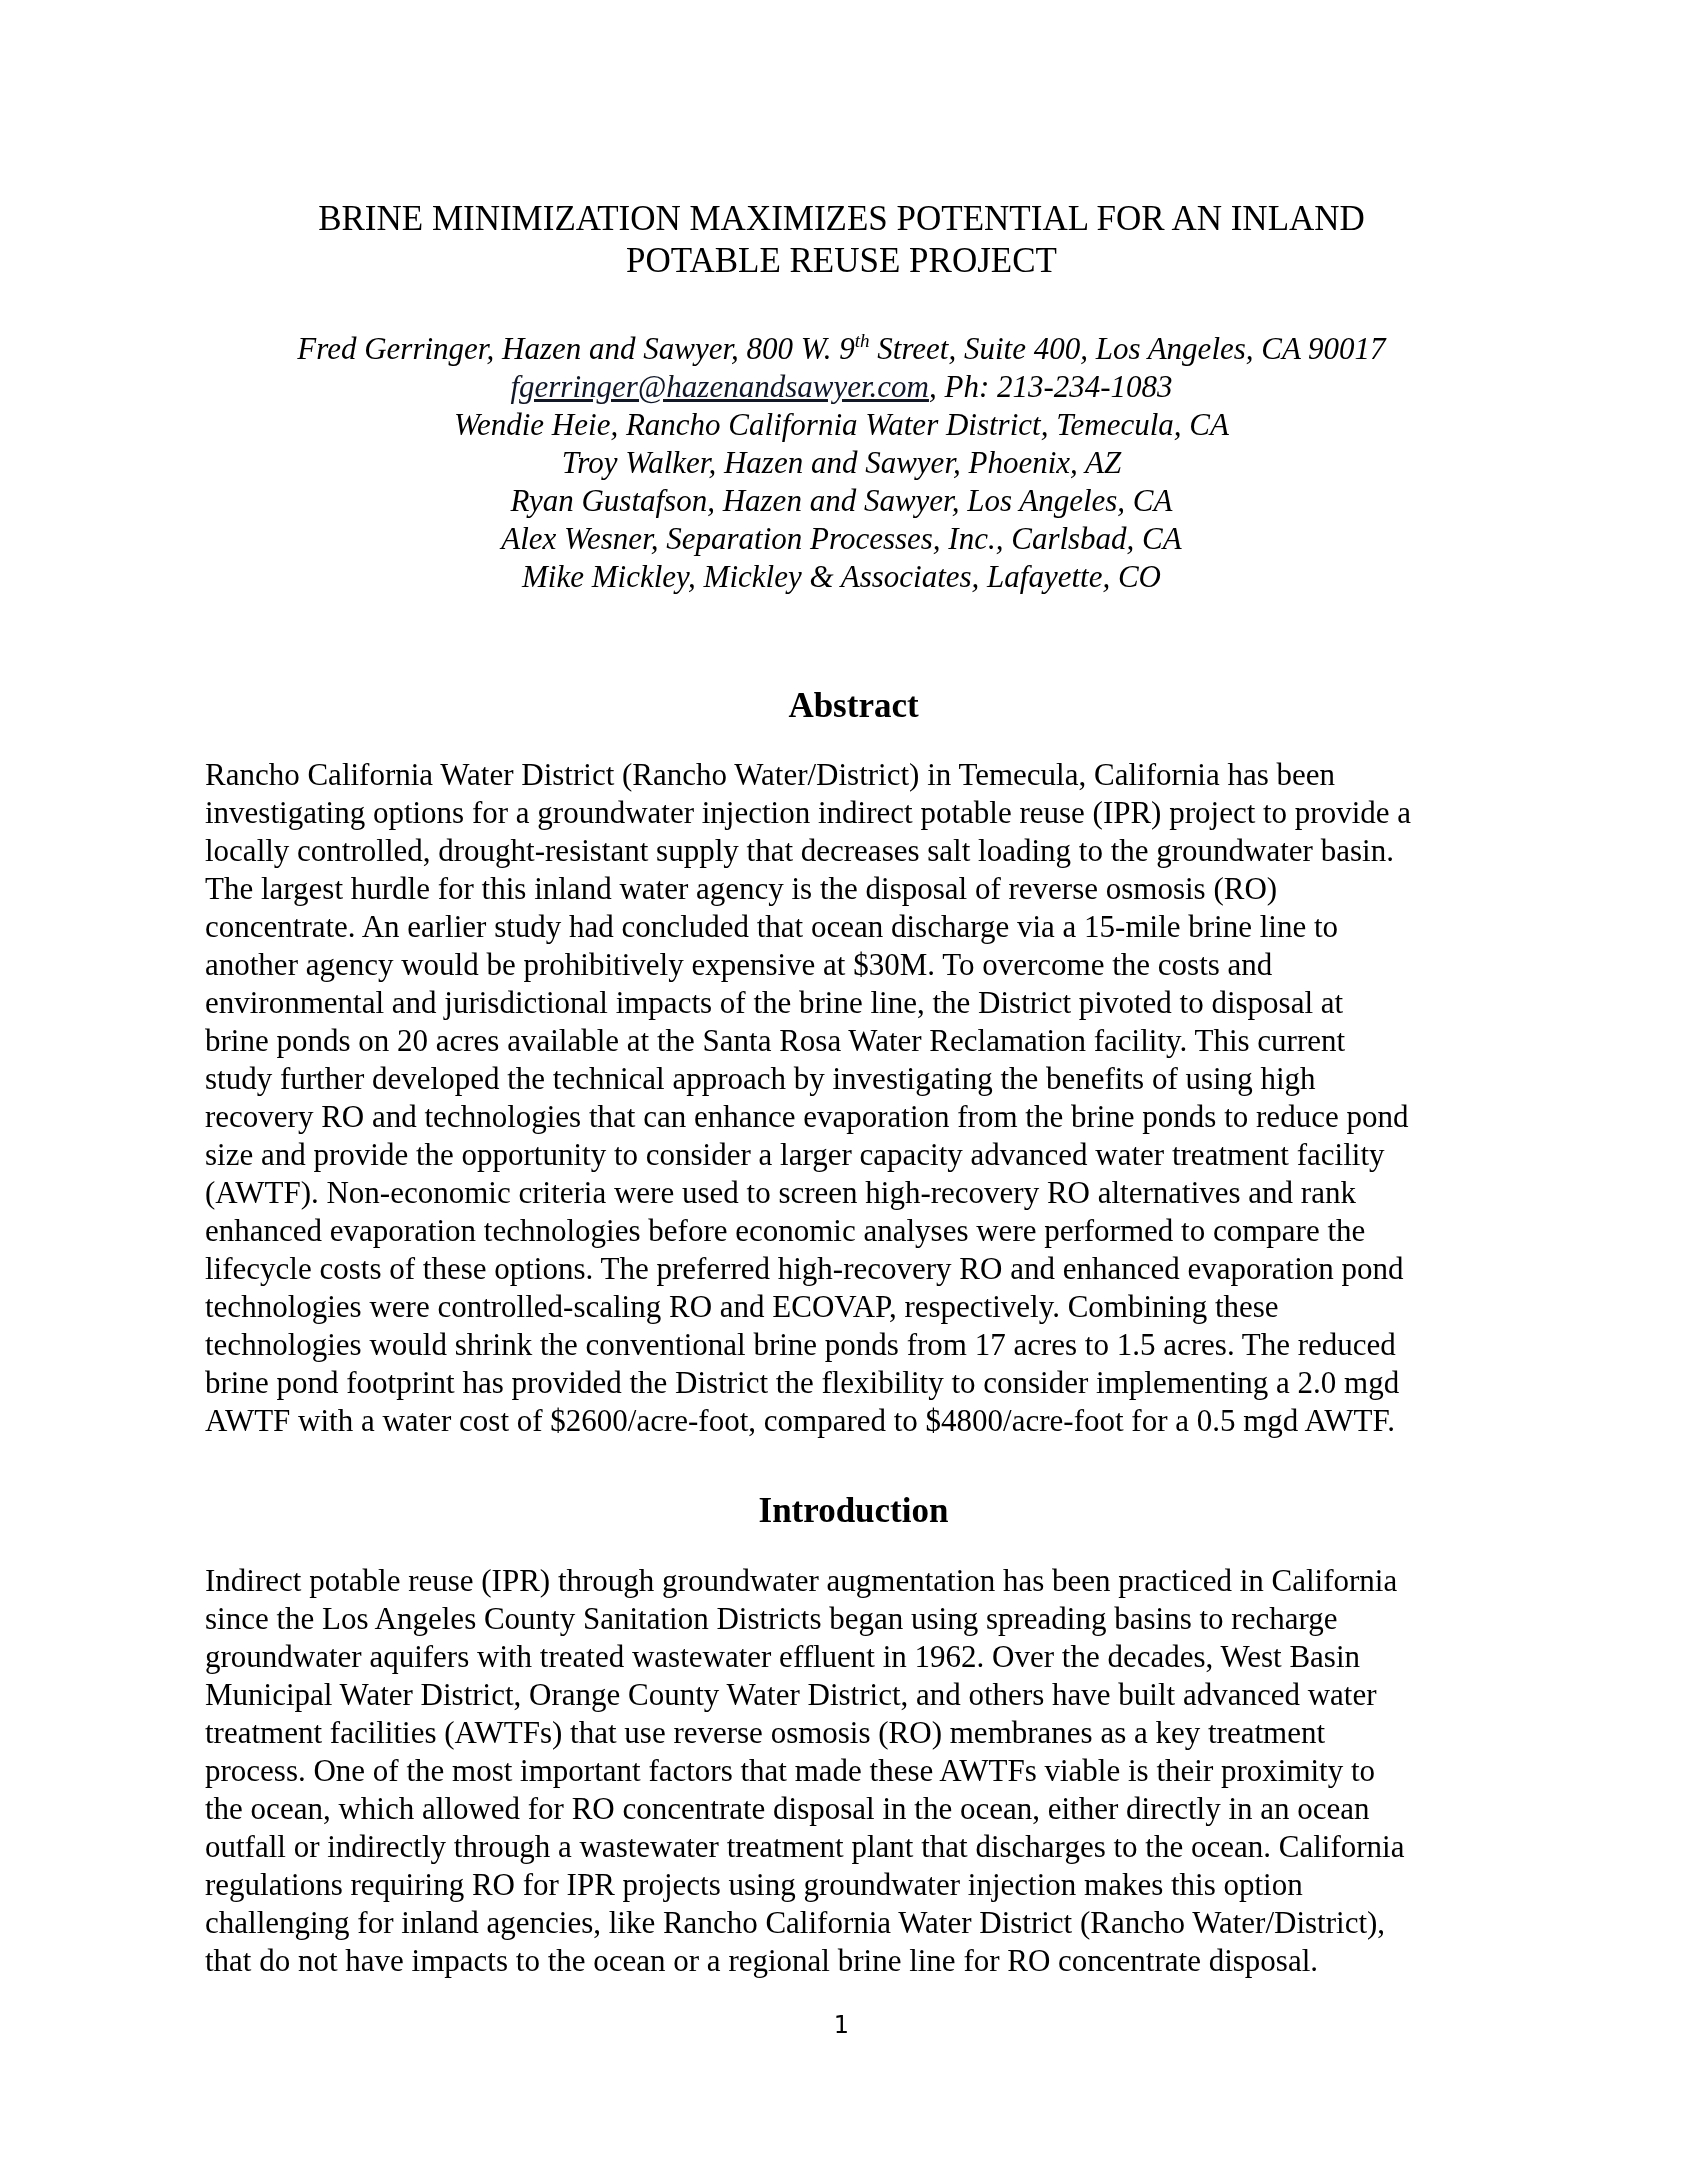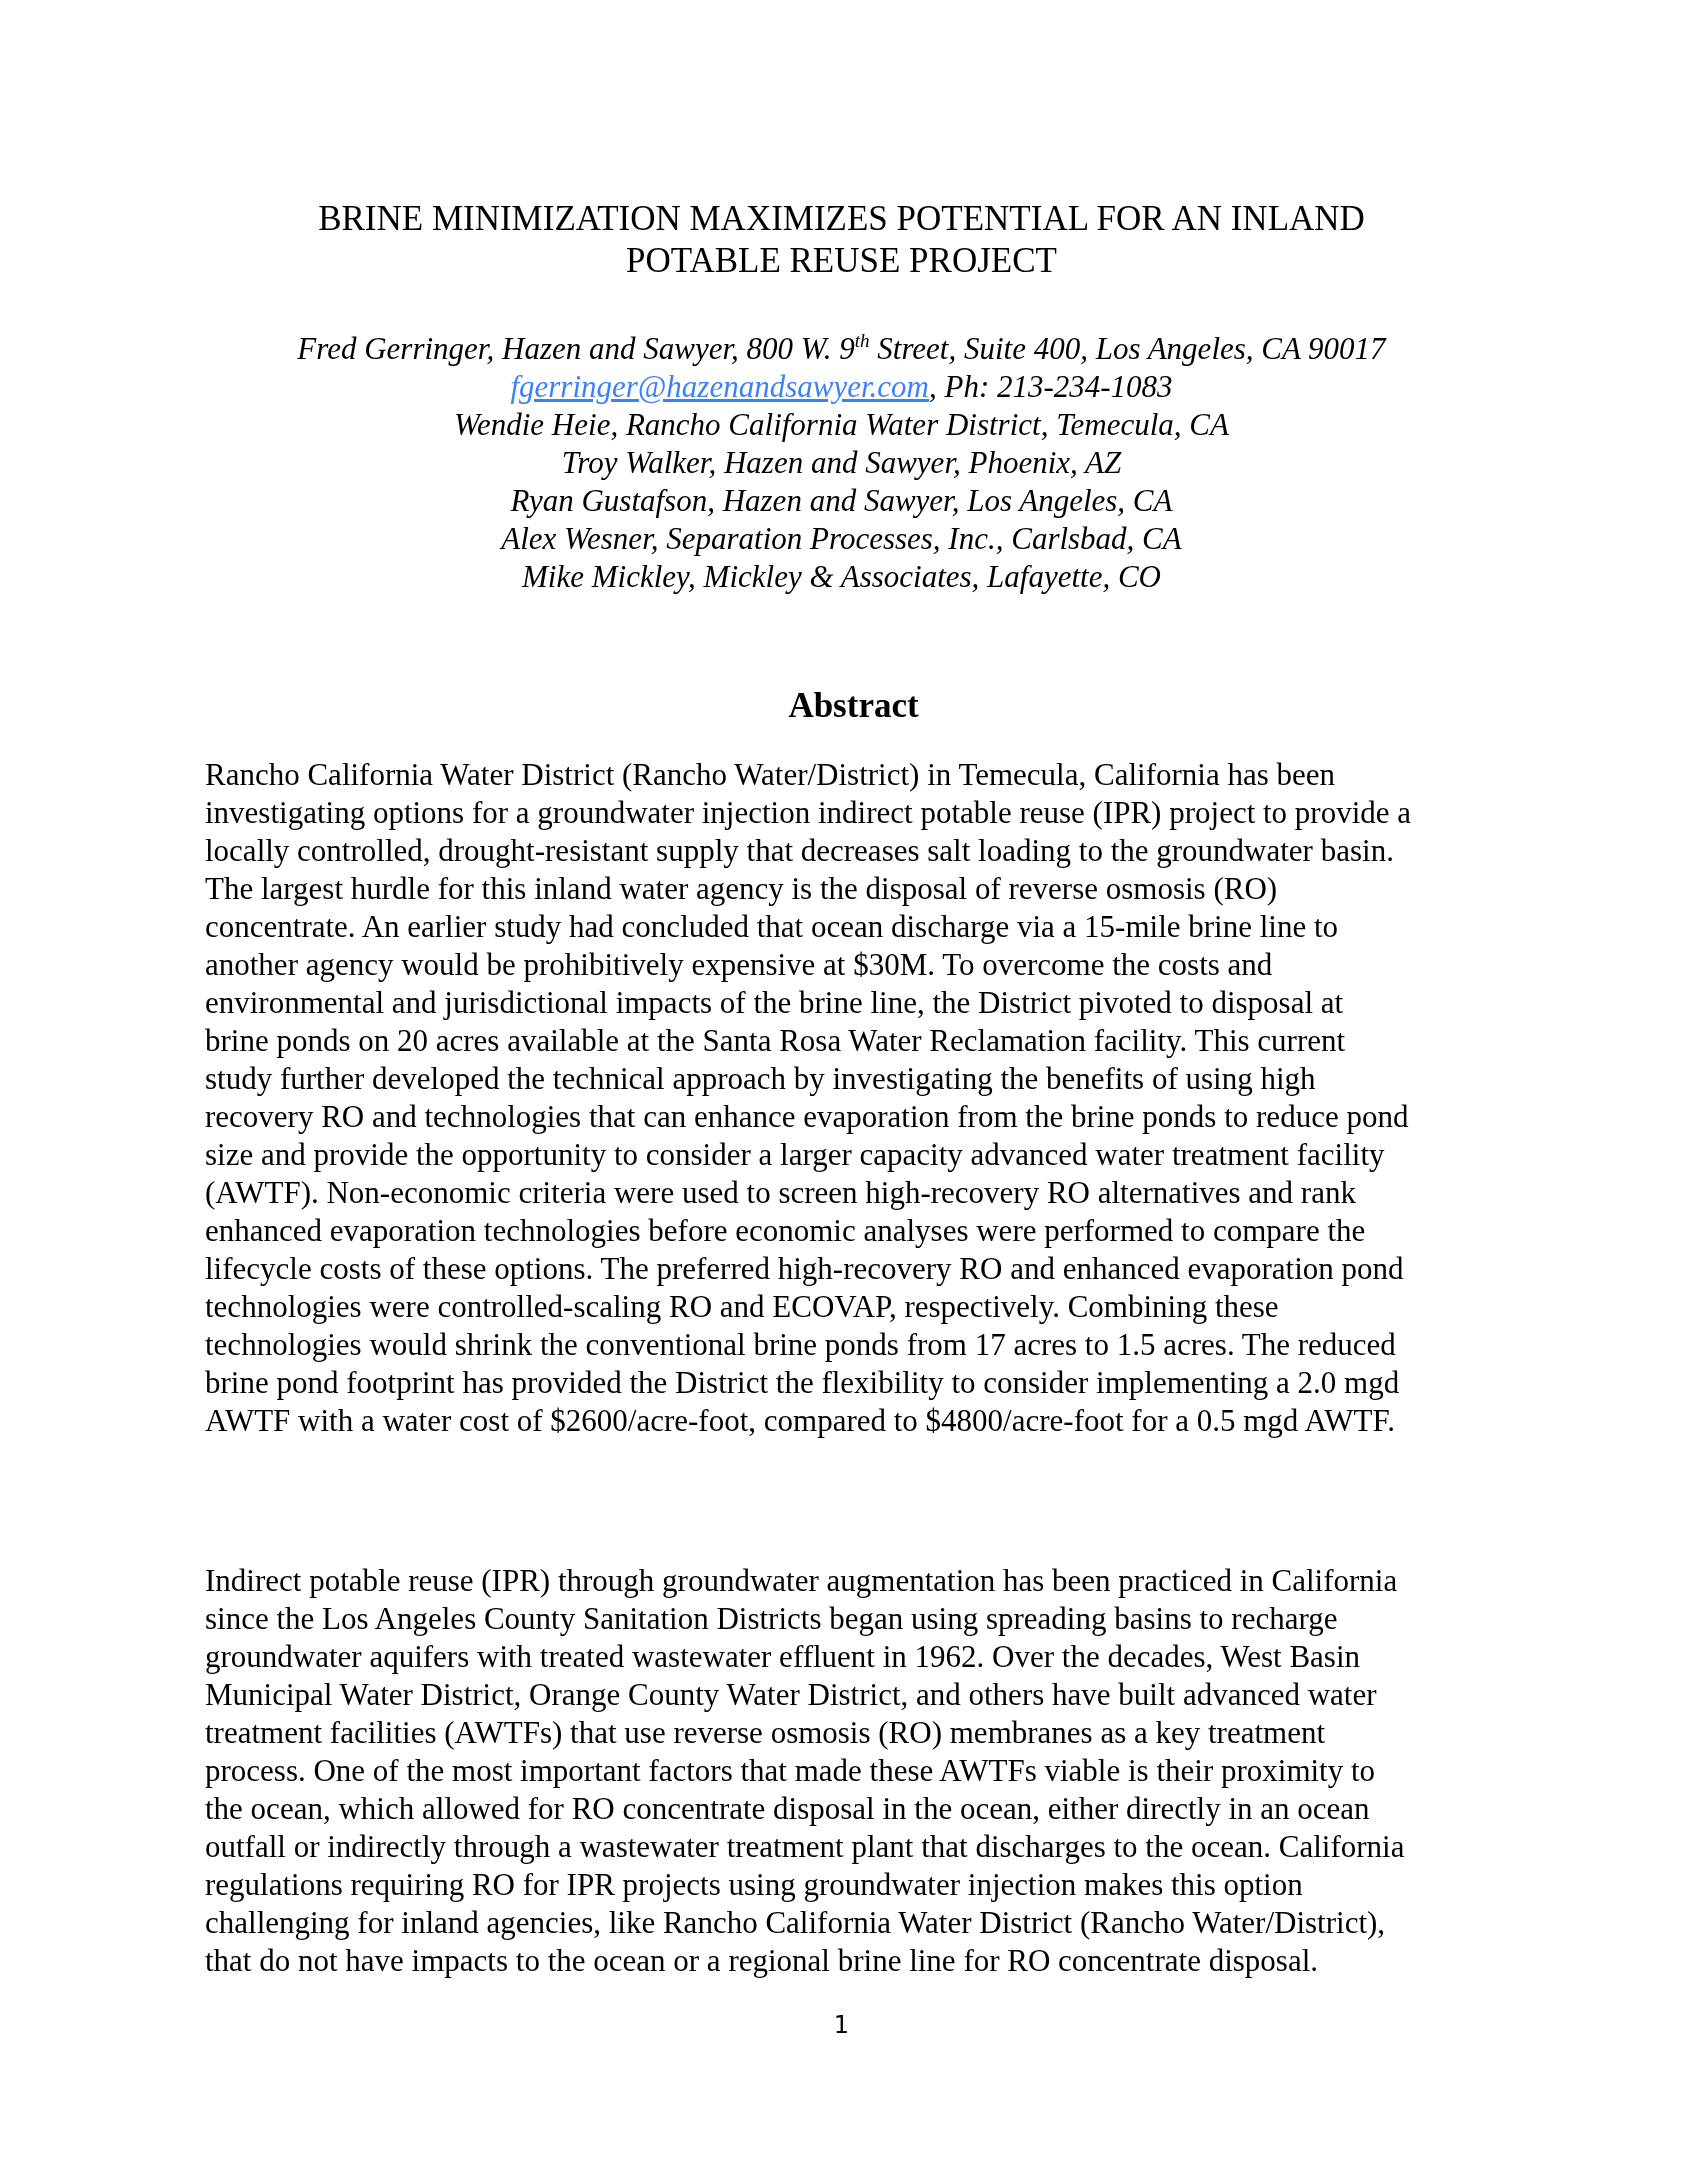--- a/index.html
+++ b/index.html
@@ -43,21 +43,21 @@
     font-size: 31px;
     line-height: 38px;
   }
   .authors div { white-space: nowrap; }
   .authors sup {
     font-size: 19px;
     line-height: 0;
     vertical-align: 12px;
   }
   .email-link {
-    color: #3b82f6;
+    color: #0f172a;
     text-decoration: underline;
   }
   .section-heading {
     position: absolute;
     left: 198px;
     width: 1287px;
     text-align: center;
     font-weight: bold;
     font-size: 35px;
     line-height: 42px;
@@ -123,20 +123,21 @@
     <div>size and provide the opportunity to consider a larger capacity advanced water treatment facility</div>
     <div>(AWTF). Non-economic criteria were used to screen high-recovery RO alternatives and rank</div>
     <div>enhanced evaporation technologies before economic analyses were performed to compare the</div>
     <div>lifecycle costs of these options. The preferred high-recovery RO and enhanced evaporation pond</div>
     <div>technologies were controlled-scaling RO and ECOVAP, respectively. Combining these</div>
     <div>technologies would shrink the conventional brine ponds from 17 acres to 1.5 acres. The reduced</div>
     <div>brine pond footprint has provided the District the flexibility to consider implementing a 2.0 mgd</div>
     <div>AWTF with a water cost of $2600/acre-foot, compared to $4800/acre-foot for a 0.5 mgd AWTF.</div>
   </div>
 
+  <h2 class="section-heading" id="intro-heading">Introduction</h2>
 
   <div class="body-text" id="intro-body">
     <div>Indirect potable reuse (IPR) through groundwater augmentation has been practiced in California</div>
     <div>since the Los Angeles County Sanitation Districts began using spreading basins to recharge</div>
     <div>groundwater aquifers with treated wastewater effluent in 1962. Over the decades, West Basin</div>
     <div>Municipal Water District, Orange County Water District, and others have built advanced water</div>
     <div>treatment facilities (AWTFs) that use reverse osmosis (RO) membranes as a key treatment</div>
     <div>process. One of the most important factors that made these AWTFs viable is their proximity to</div>
     <div>the ocean, which allowed for RO concentrate disposal in the ocean, either directly in an ocean</div>
     <div>outfall or indirectly through a wastewater treatment plant that discharges to the ocean. California</div>

